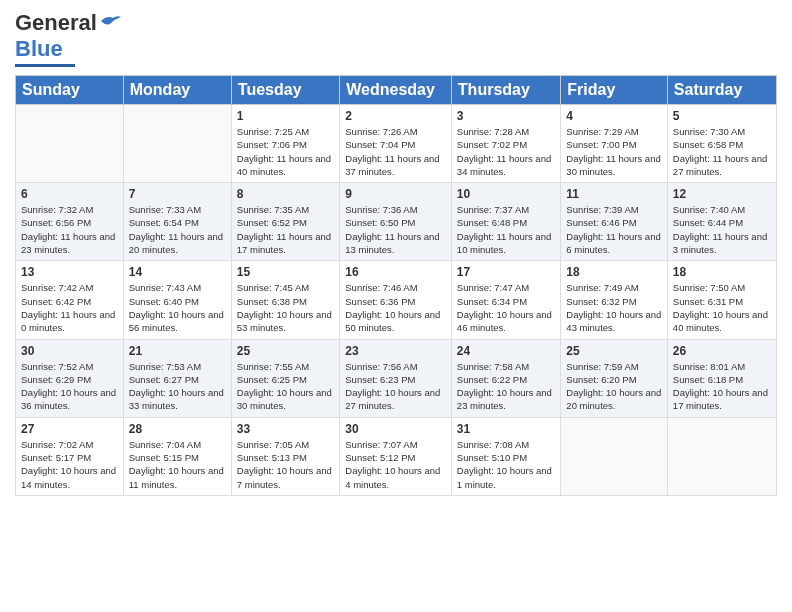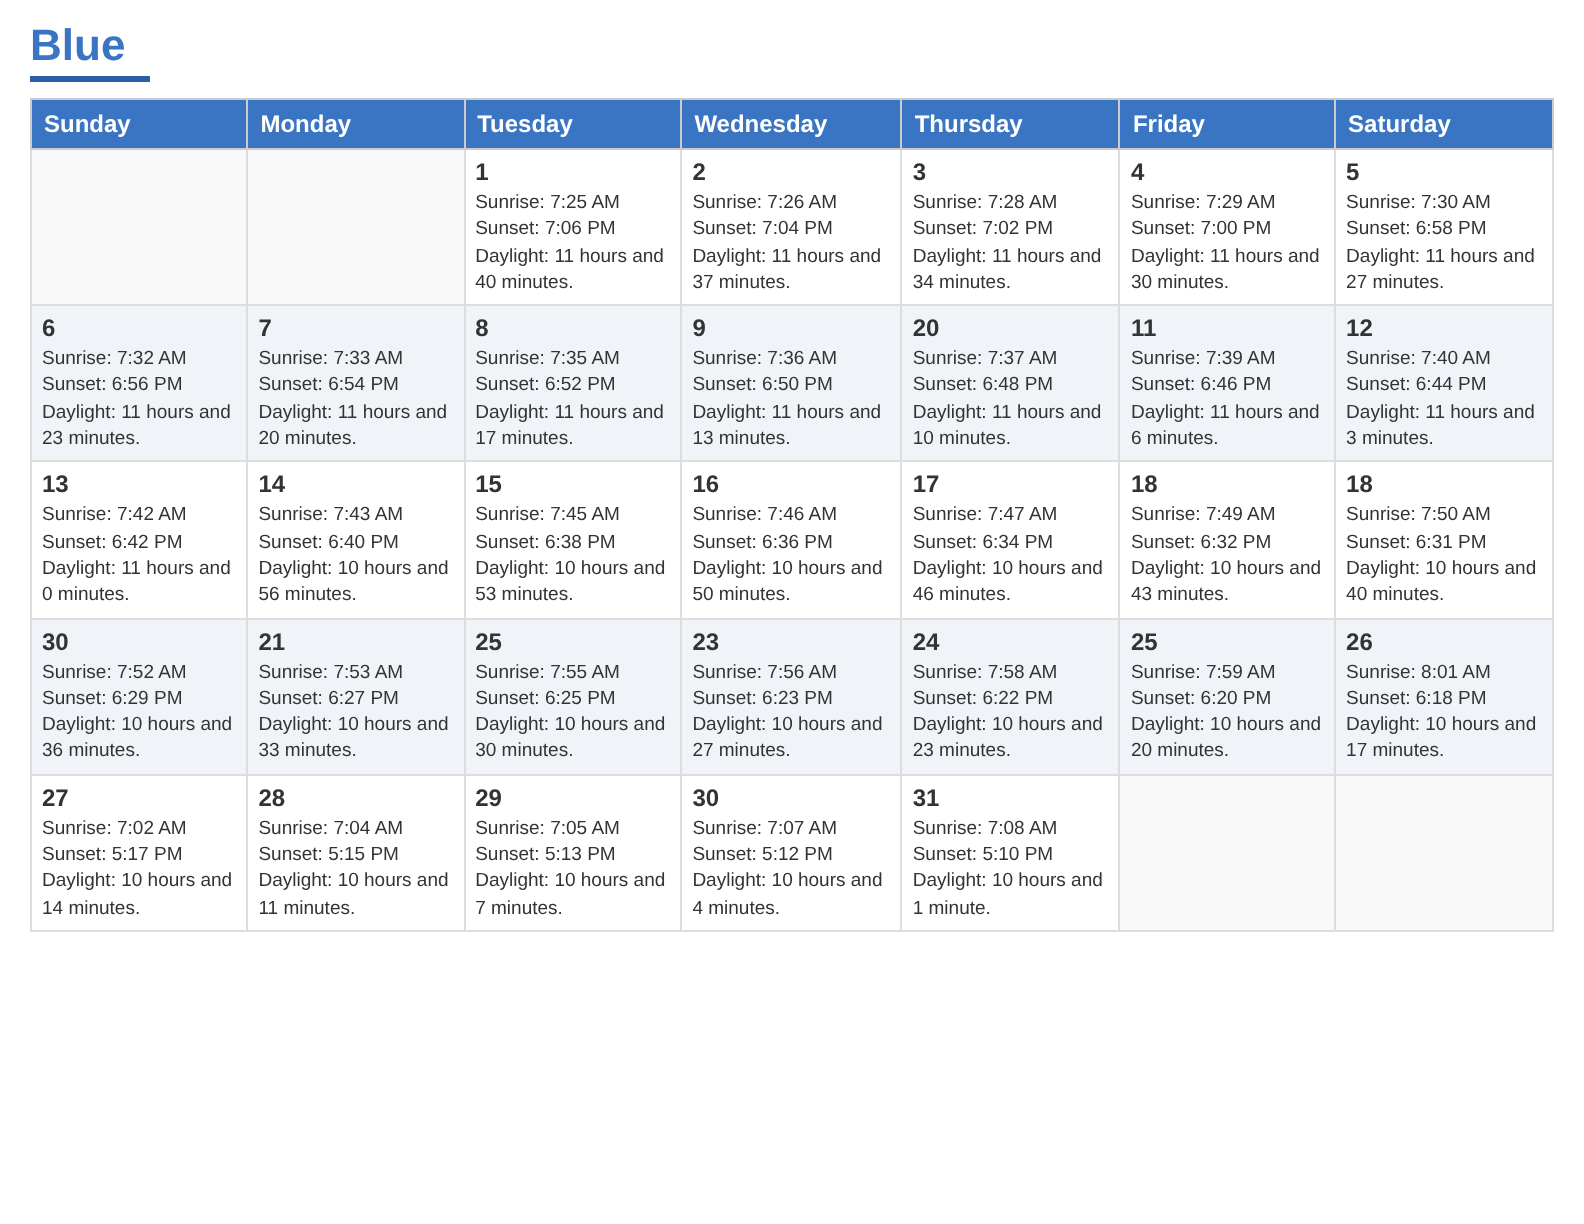--- a/index.html
+++ b/index.html
@@ -47,21 +47,21 @@
     .calendar {
       width: 100%;
       border-collapse: collapse;
       font-size: 10.5px;
     }
     .calendar th {
       background: #3a75c4;
       color: #fff;
       text-align: left;
       padding: 5px 6px;
-      font-size: 12px;
+      font-size: 16px;
       font-weight: bold;
       border: 1px solid #ccc;
     }
     .calendar td {
       vertical-align: top;
       border: 1px solid #ddd;
       padding: 4px 5px;
       width: 113px;
       min-height: 75px;
       background: #fff;
@@ -86,20 +86,26 @@
     }
     .empty-cell {
       background: #f9f9f9 !important;
     }
   </style>
 </head>
 <body>
 
 <div class="header">
   <div class="logo">
+    <div class="logo-row">
+      <span style="font-size:22px;font-weight:bold;color:#333;">General</span>
+      <svg width="22" height="16" viewBox="0 0 22 16" style="margin-left:2px;margin-top:-4px;">
+        <path d="M2 8 Q8 2 14 5 Q18 2 22 4 Q16 6 12 10 Q8 14 2 8Z" fill="#3a75c4"></path>
+      </svg>
+    </div>
     <div style="display:flex;align-items:center;justify-content:flex-end;">
       <span style="font-size:22px;font-weight:bold;color:#3a75c4;">Blue</span>
     </div>
     <div class="logo-underline"></div>
   </div>
   <div class="title-section">
     <div class="month-title"></div>
     <div class="subtitle"></div>
   </div>
 </div>
@@ -152,21 +158,21 @@
         </td>
         <td style="background: rgb(240, 244, 248);">
           <span class="day-number">8</span>
           <div class="day-info">Sunrise: 7:35 AM<br>Sunset: 6:52 PM<br>Daylight: 11 hours and 17 minutes.</div>
         </td>
         <td style="background: rgb(240, 244, 248);">
           <span class="day-number">9</span>
           <div class="day-info">Sunrise: 7:36 AM<br>Sunset: 6:50 PM<br>Daylight: 11 hours and 13 minutes.</div>
         </td>
         <td style="background: rgb(240, 244, 248);">
-          <span class="day-number">20</span>
+          <span class="day-number">10</span>
           <div class="day-info">Sunrise: 7:37 AM<br>Sunset: 6:48 PM<br>Daylight: 11 hours and 10 minutes.</div>
         </td>
         <td style="background: rgb(240, 244, 248);">
           <span class="day-number">11</span>
           <div class="day-info">Sunrise: 7:39 AM<br>Sunset: 6:46 PM<br>Daylight: 11 hours and 6 minutes.</div>
         </td>
         <td style="background: rgb(240, 244, 248);">
           <span class="day-number">12</span>
           <div class="day-info">Sunrise: 7:40 AM<br>Sunset: 6:44 PM<br>Daylight: 11 hours and 3 minutes.</div>
         </td>
@@ -234,21 +240,21 @@
       <tr>
         <td style="background: rgb(255, 255, 255);">
           <span class="day-number">27</span>
           <div class="day-info">Sunrise: 7:02 AM<br>Sunset: 5:17 PM<br>Daylight: 10 hours and 14 minutes.</div>
         </td>
         <td style="background: rgb(255, 255, 255);">
           <span class="day-number">28</span>
           <div class="day-info">Sunrise: 7:04 AM<br>Sunset: 5:15 PM<br>Daylight: 10 hours and 11 minutes.</div>
         </td>
         <td style="background: rgb(255, 255, 255);">
-          <span class="day-number">29</span>
+          <span class="day-number">33</span>
           <div class="day-info">Sunrise: 7:05 AM<br>Sunset: 5:13 PM<br>Daylight: 10 hours and 7 minutes.</div>
         </td>
         <td style="background: rgb(255, 255, 255);">
           <span class="day-number">30</span>
           <div class="day-info">Sunrise: 7:07 AM<br>Sunset: 5:12 PM<br>Daylight: 10 hours and 4 minutes.</div>
         </td>
         <td style="background: rgb(255, 255, 255);">
           <span class="day-number">31</span>
           <div class="day-info">Sunrise: 7:08 AM<br>Sunset: 5:10 PM<br>Daylight: 10 hours and 1 minute.</div>
         </td>

